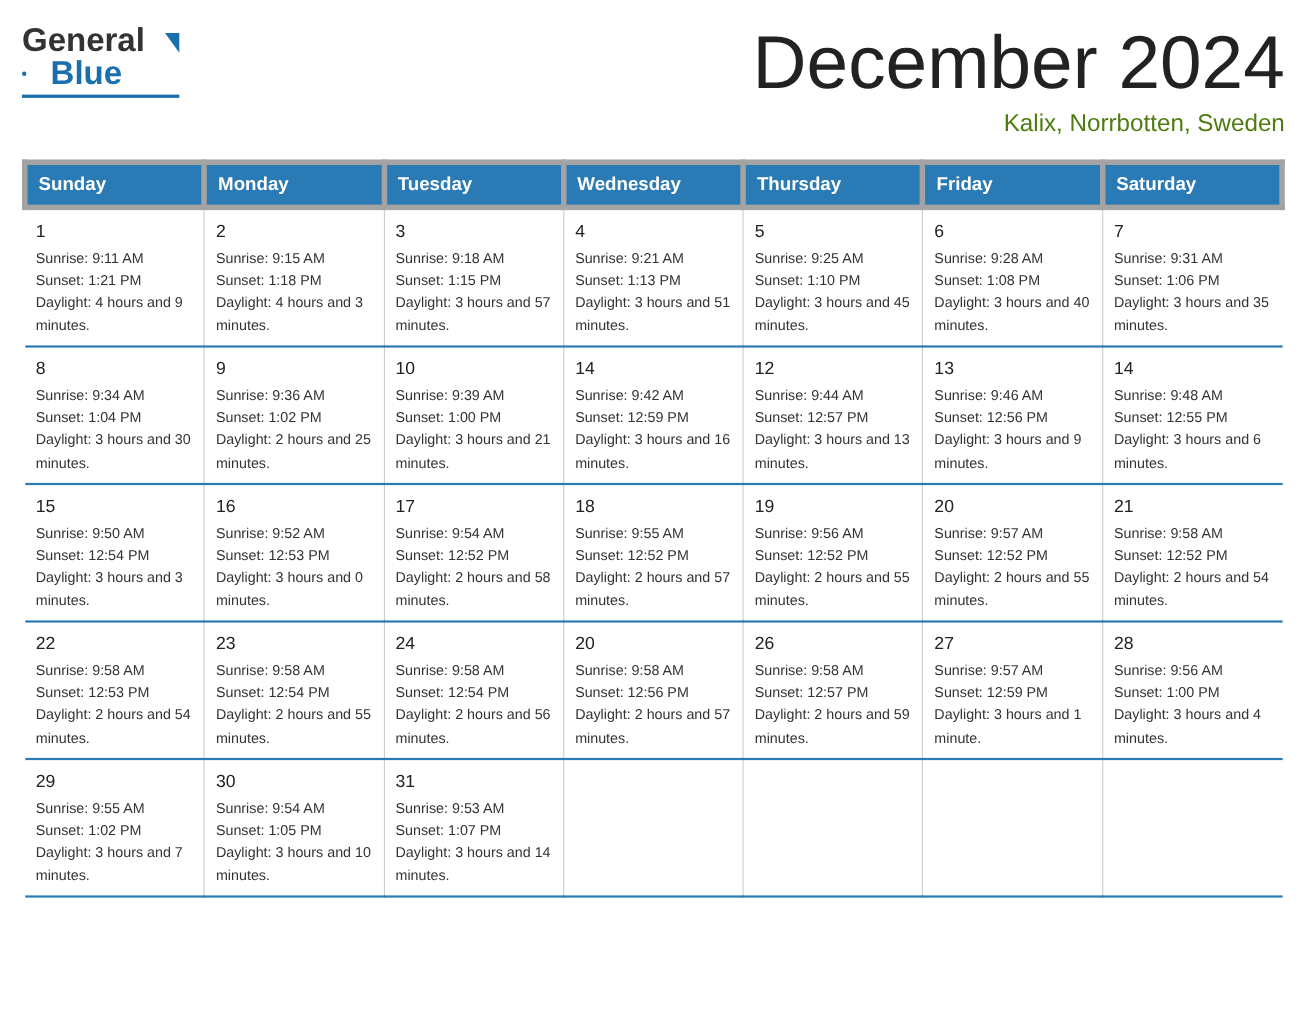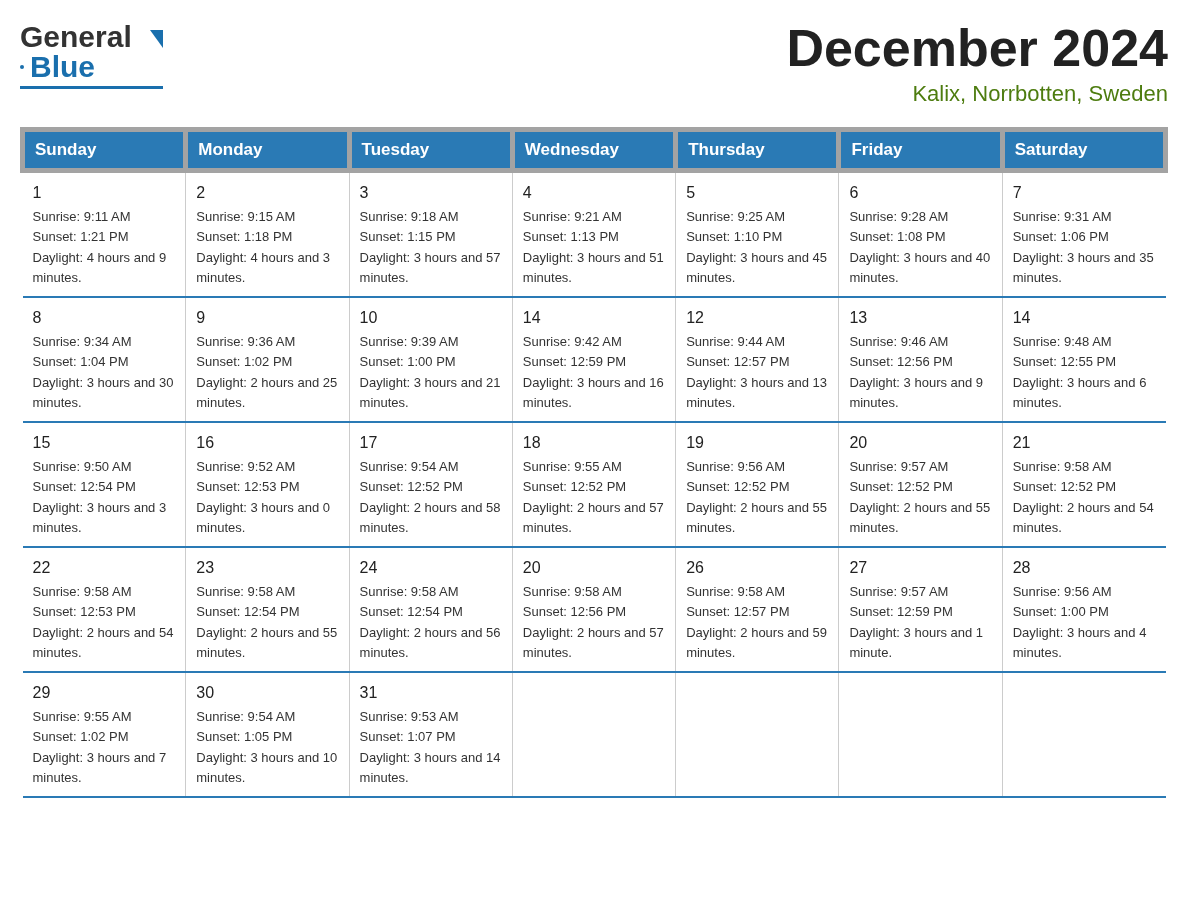--- a/index.html
+++ b/index.html
@@ -18,22 +18,22 @@
     }
     .logo {
       display: flex;
       flex-direction: column;
       align-items: flex-start;
     }
     .title-block {
       text-align: right;
     }
     .month-title {
-      font-size: 52px;
-      font-weight: bold;
+      font-size: 68px;
+      font-weight: normal;
       color: #222;
       line-height: 1.1;
     }
     .location-title {
       font-size: 22px;
       color: #4d7c0f;
       margin-top: 4px;
     }
     table {
       width: 100%;
@@ -81,21 +81,21 @@
   </style>
 </head>
 <body>
 
 <div class="header">
   <div class="logo">
     <div style="display:flex; align-items:center; gap:16px;">
       <span style="font-size:30px; font-weight:bold; color:#333; font-family:Arial;">General</span>
       <span style="display:inline-block; width:0; height:0; border-left:13px solid transparent; border-right:0px solid transparent; border-top:18px solid #1a6fad; margin-left:2px; margin-top:4px;"></span>
     </div>
-    <div style="display:flex; align-items:center; gap:2px; margin-top:-4px;">
+    <div style="display:flex; align-items:center; gap:18px; margin-top:-4px;">
       <div style="width:4px; height:4px; background:#1a6fad; border-radius:50%; margin-right:2px;"></div>
       <span style="font-size:30px; font-weight:bold; color:#1a6fad; font-family:Arial; margin-left:2px;">Blue</span>
     </div>
     <div style="width:100%; height:3px; background:#1a6fad; margin-top:2px;"></div>
   </div>
   <div class="title-block">
     <div class="month-title">December 2024</div>
     <div class="location-title">Kalix, Norrbotten, Sweden</div>
   </div>
 </div>

